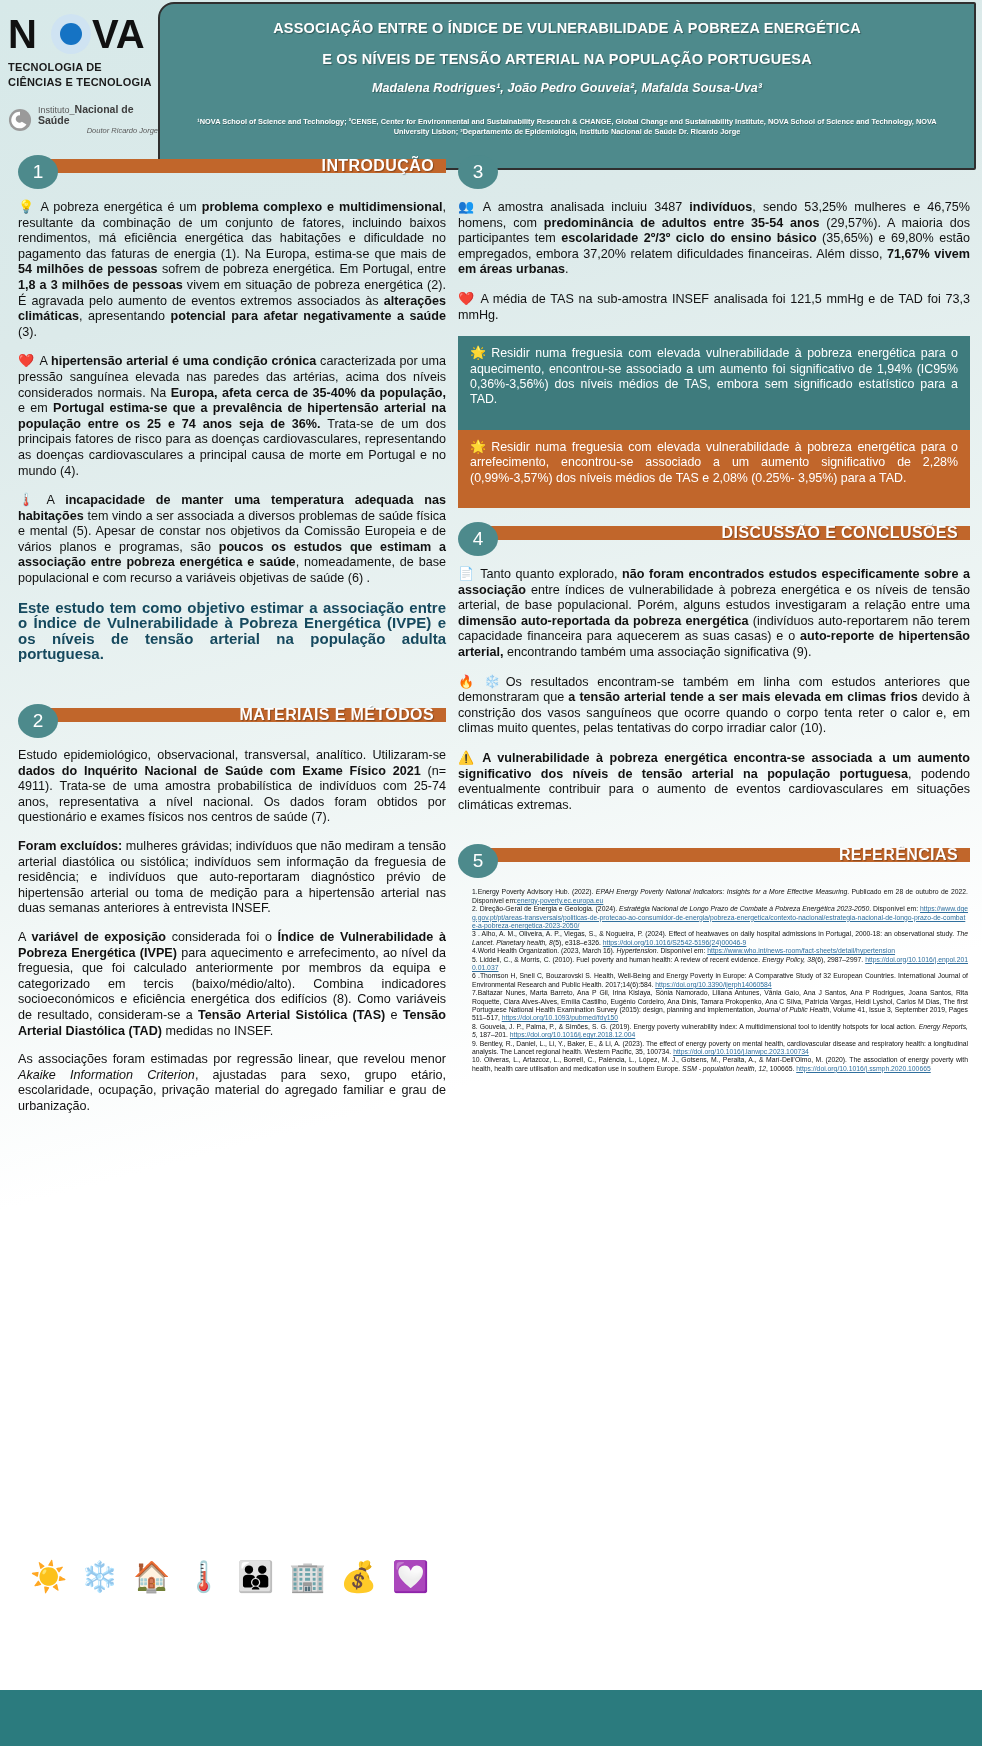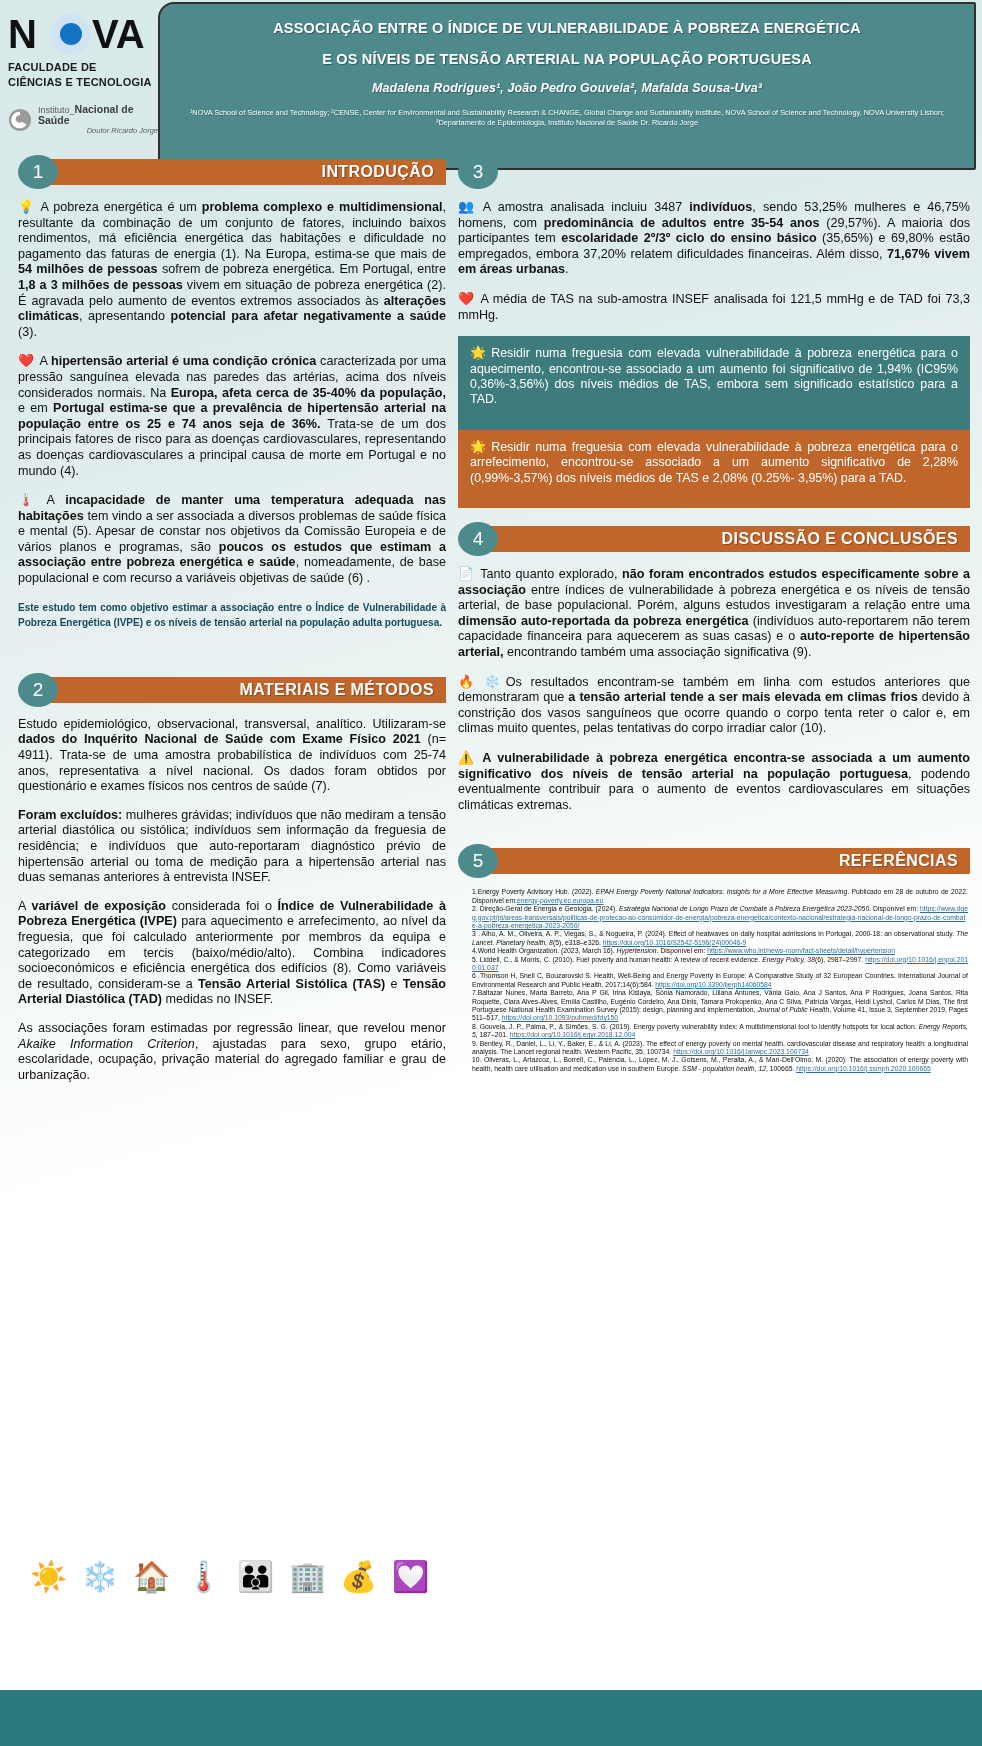--- a/index.html
+++ b/index.html
@@ -51,33 +51,34 @@
     line-height:17px; margin:6px 0 0;
     text-shadow: 1px 1px 1px rgba(0,0,0,.35);
   }
   .title-line.second { margin-top:14px; }
   .authors {
     font-size:12.5px; font-style:italic; font-weight:bold;
     margin-top:13px; letter-spacing:.1px;
     text-shadow: 1px 1px 1px rgba(0,0,0,.3);
   }
   .affil {
-    font-size:7.4px; line-height:10px; margin-top:13px; padding:0 4px;
+    font-size:7.4px; line-height:10px; margin-top:22px; padding:0 4px;
     text-shadow: .5px .5px .5px rgba(0,0,0,.25);
+    font-weight: bold;
   }
 
   
   .col { position:absolute; top:155px; }
   .col-left  { left:18px;  width:428px; }
   .col-right { left:458px; width:512px; }
 
   
   .sec-head { position:relative; height:34px; margin-bottom:10px; }
   .sec-bar {
-    position:absolute; left:22px; right:0; top:4px; height:26px;
+    position:absolute; left:22px; right:0; top:4px; height:14px;
     background:#c1662b;
     display:flex; align-items:center; justify-content:flex-end;
     padding-right:12px;
   }
   .sec-bar span {
     color:#ffffff; font-weight:bold; font-size:16px; letter-spacing:.4px;
     text-shadow: 1px 1px 1px rgba(0,0,0,.3);
   }
   .sec-num {
     position:absolute; left:0; top:0; width:40px; height:34px;
@@ -91,21 +92,21 @@
   p.body {
     font-size:12.6px; line-height:15.6px; color:#111111;
     text-align:justify; margin:0 0 13px 0;
   }
   p.body b { font-weight:bold; }
   p.body i { font-style:italic; }
   .ico { font-size:13px; margin-right:5px; }
   .ico2 { font-size:13px; margin-right:3px; }
 
   p.objective {
-    font-size:10px; line-height:15.6px; color:#16495e;
+    font-size:15px; line-height:15.6px; color:#16495e;
     font-weight:bold; text-align:justify; margin:4px 0 0 0;
   }
 
   
   .hl {
     padding:9px 12px 22px; color:#ffffff;
     font-size:12.4px; line-height:15.4px; text-align:justify;
   }
   .hl.teal   { background:#3e7b7d; }
   .hl.orange { background:#c1662b; }
@@ -134,21 +135,21 @@
 
 <div class="header">
 
   <div class="logos">
     <svg class="nova-logo" width="146" height="44" viewBox="0 0 146 44">
       <text x="0" y="34" font-family="Liberation Sans, sans-serif" font-size="40" font-weight="bold" fill="#111111">N</text>
       <circle cx="63" cy="20" r="20" fill="#cfe3f2"></circle>
       <circle cx="63" cy="20" r="11" fill="#1573c4"></circle>
       <text x="84" y="34" font-family="Liberation Sans, sans-serif" font-size="40" font-weight="bold" fill="#111111">VA</text>
     </svg>
-    <div class="nova-word">FACULDADE DE</div>
+    <div class="nova-word">TECNOLOGIA DE</div>
     <div class="nova-word">CIÊNCIAS E TECNOLOGIA</div>
 
     <div class="insa">
       <svg width="26" height="26" viewBox="0 0 26 26">
         <circle cx="13" cy="13" r="12" fill="#9a9a9a"></circle>
         <path d="M13 4 a9 9 0 1 0 7 14 l-5 -3 a4 4 0 1 1 -2 -7 z" fill="#ffffff"></path>
       </svg>
       <div class="insa-txt">
         <span>Instituto_</span><b>Nacional de Saúde</b>
         <i>Doutor Ricardo Jorge</i>

